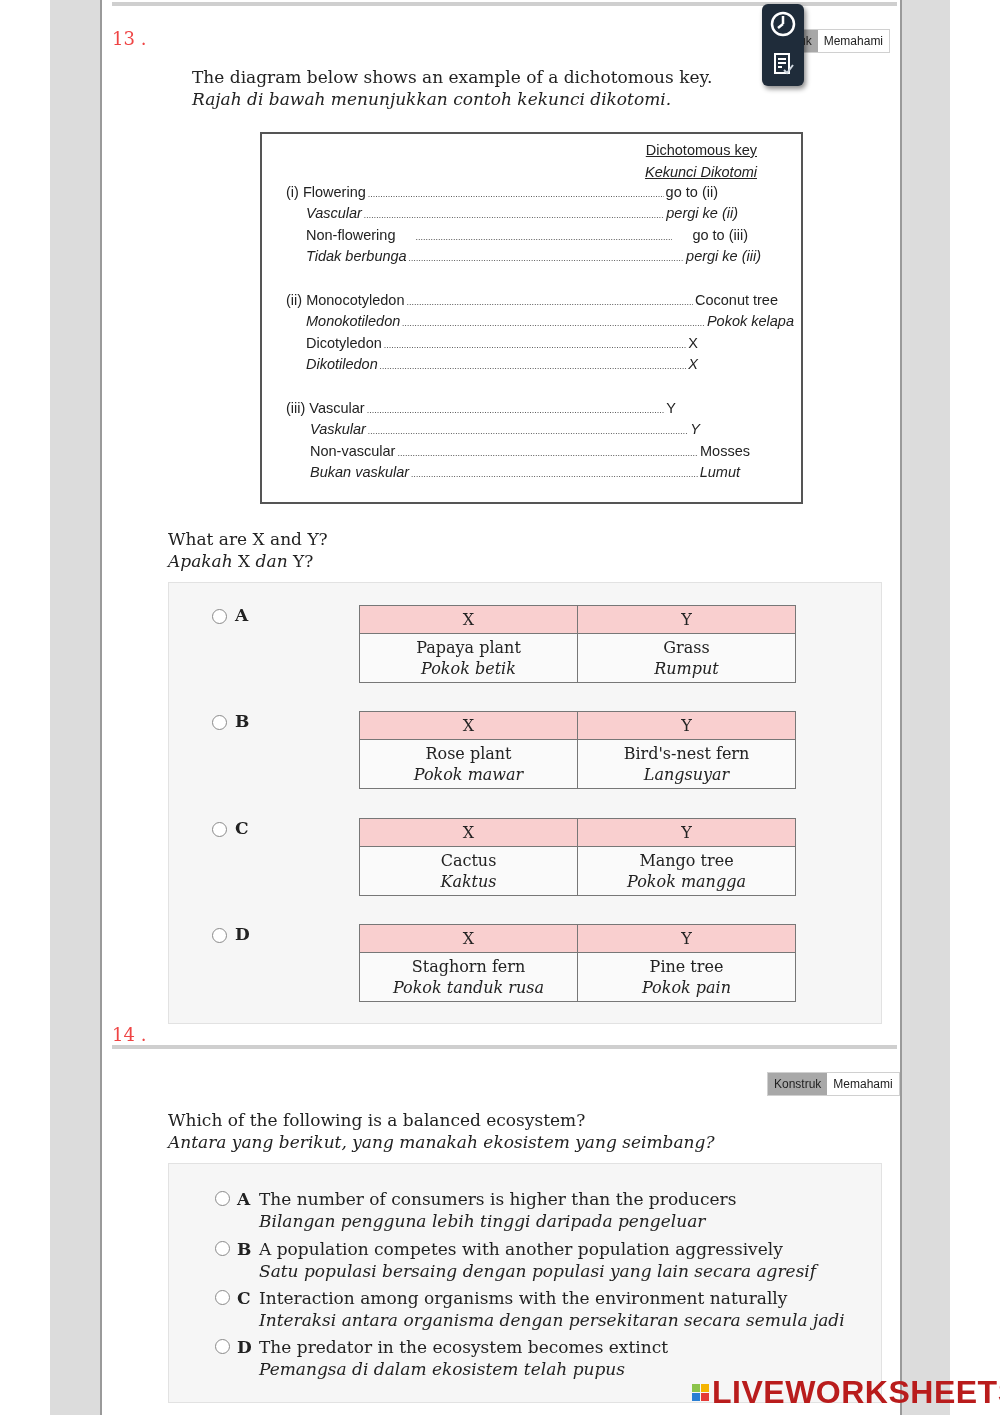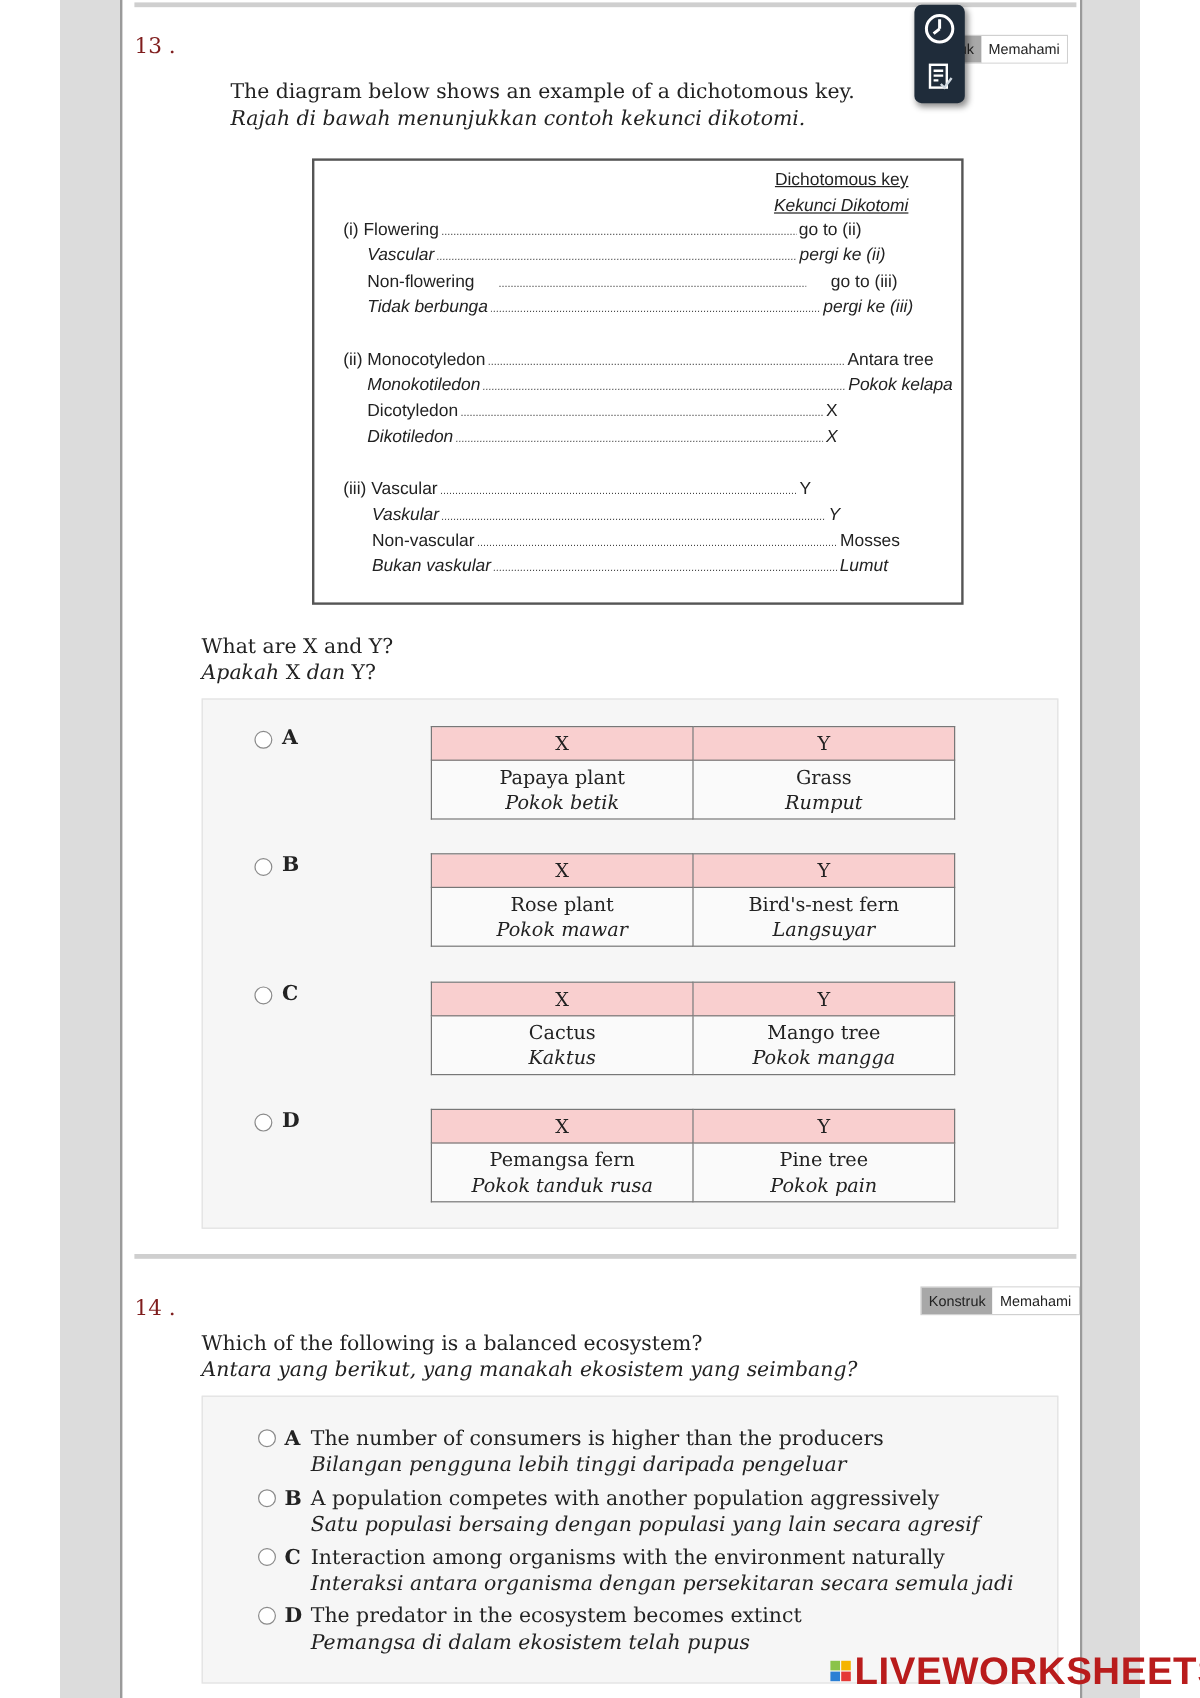--- a/index.html
+++ b/index.html
@@ -5,21 +5,21 @@
   * { box-sizing: border-box; margin: 0; padding: 0; }
   html, body { width: 1000px; height: 1415px; overflow: hidden; background: #ffffff; }
   body { position: relative; font-family: "DejaVu Serif", serif; color: #222; }
 
   .gutter-left { position: absolute; left: 50px; top: 0; width: 50px; height: 1415px; background: #dcdcdc; }
   .page { position: absolute; left: 100px; top: 0; width: 802px; height: 1415px; background: #fff; border-left: 2px solid #9a9a9a; border-right: 2px solid #9a9a9a; }
   .gutter-right { position: absolute; left: 902px; top: 0; width: 48px; height: 1415px; background: #dcdcdc; }
 
   .sep { position: absolute; left: 10px; width: 785px; height: 4px; background: #cfcfcf; }
 
-  .qnum { position: absolute; font-size: 18px; color: #7f1d1d; font-family: "DejaVu Serif", serif; }
+  .qnum { position: absolute; font-size: 18px; color: #ef4444; font-family: "DejaVu Serif", serif; }
 
   .tag-group { position: absolute; display: flex; border: 1px solid #d0d0d0; font-family: "Liberation Sans", sans-serif; font-size: 12px; height: 24px; }
   .tag-group span { display: flex; align-items: center; padding: 0 6px; }
   .tag-konstruk { background: #a8a8a8; color: #222; }
   .tag-memahami { background: #fff; color: #222; }
 
   .stem { position: absolute; left: 66px; font-size: 17px; line-height: 22px; }
   .stem .en { display: block; }
   .stem .ms { display: block; font-style: italic; }
 
@@ -101,21 +101,21 @@
           <span class="res">go to (iii)</span>
         </div>
         <div class="kline it" style="top: 114px; left: 44px; width: 455px; justify-content: center;">
           <span class="lab">Tidak berbunga</span>
           <span class="dots"></span>
           <span class="res">pergi ke (iii)</span>
         </div>
         <div class="kline" style="top: 158px; left: 24px; width: 492px;">
           <span class="lab">(ii) Monocotyledon</span>
           <span class="dots"></span>
-          <span class="res">Antara tree</span>
+          <span class="res">Coconut tree</span>
         </div>
         <div class="kline it" style="top: 179px; left: 44px; width: 488px;">
           <span class="lab">Monokotiledon</span>
           <span class="dots"></span>
           <span class="res">Pokok kelapa</span>
         </div>
         <div class="kline" style="top: 201px; left: 44px; width: 392px;">
           <span class="lab">Dicotyledon</span>
           <span class="dots"></span>
           <span class="res">X</span>
@@ -199,31 +199,31 @@
         </table>
         <div class="radio" style="left: 43px; top: 345px;"></div>
         <div class="optlet" style="left: 66px; top: 341px;">D</div>
         <table class="opt-table" style="top: 341px; left: 190px;">
           <tbody>
             <tr>
               <th>X</th>
               <th>Y</th>
             </tr>
             <tr>
-              <td><span>Pemangsa fern</span><span class="ms">Pokok tanduk rusa</span></td>
+              <td><span>Staghorn fern</span><span class="ms">Pokok tanduk rusa</span></td>
               <td><span>Pine tree</span><span class="ms">Pokok pain</span></td>
             </tr>
           </tbody>
         </table>
       </div>
   </div>
 
   <div class="sep" style="top:1045px;"></div>
 
-  <div class="qnum" style="left:10px; top:1080px;">14 .</div>
+  <div class="qnum" style="left:10px; top:1024px;">14 .</div>
 
   <div class="tag-group" style="left:665px; top:1072px;">
     <span class="tag-konstruk">Konstruk</span>
     <span class="tag-memahami">Memahami</span>
   </div>
 
   <div class="stem" style="top:1109px;">
     <span class="en">Which of the following is a balanced ecosystem?</span>
     <span class="ms">Antara yang berikut, yang manakah ekosistem yang seimbang?</span>
   </div>

